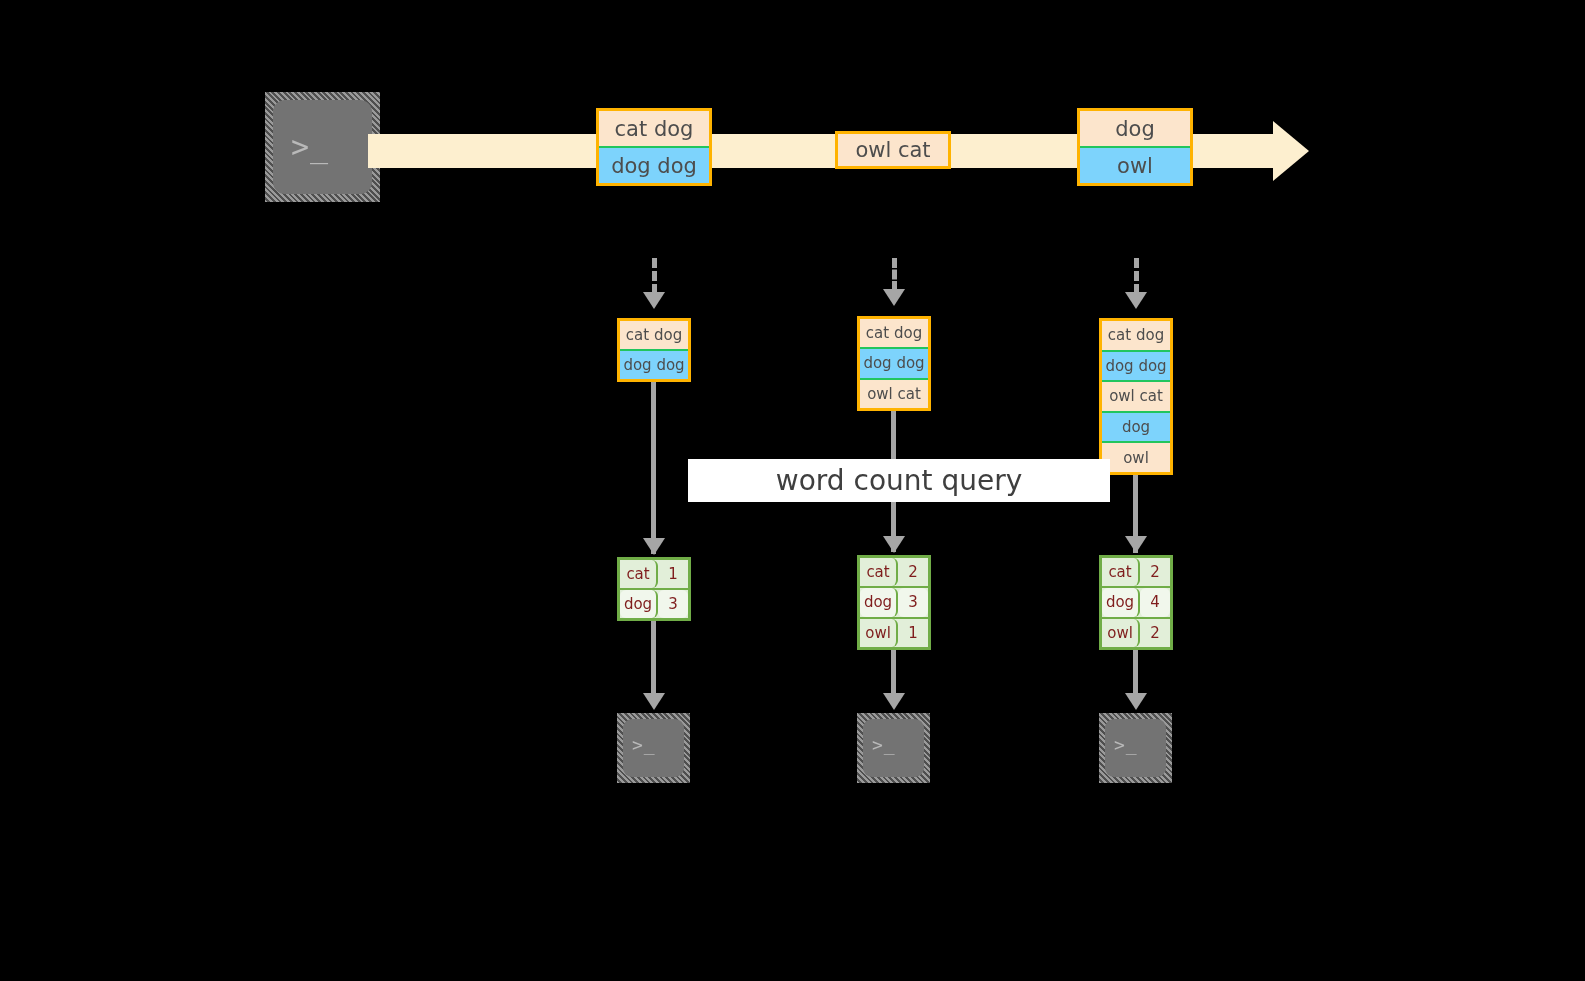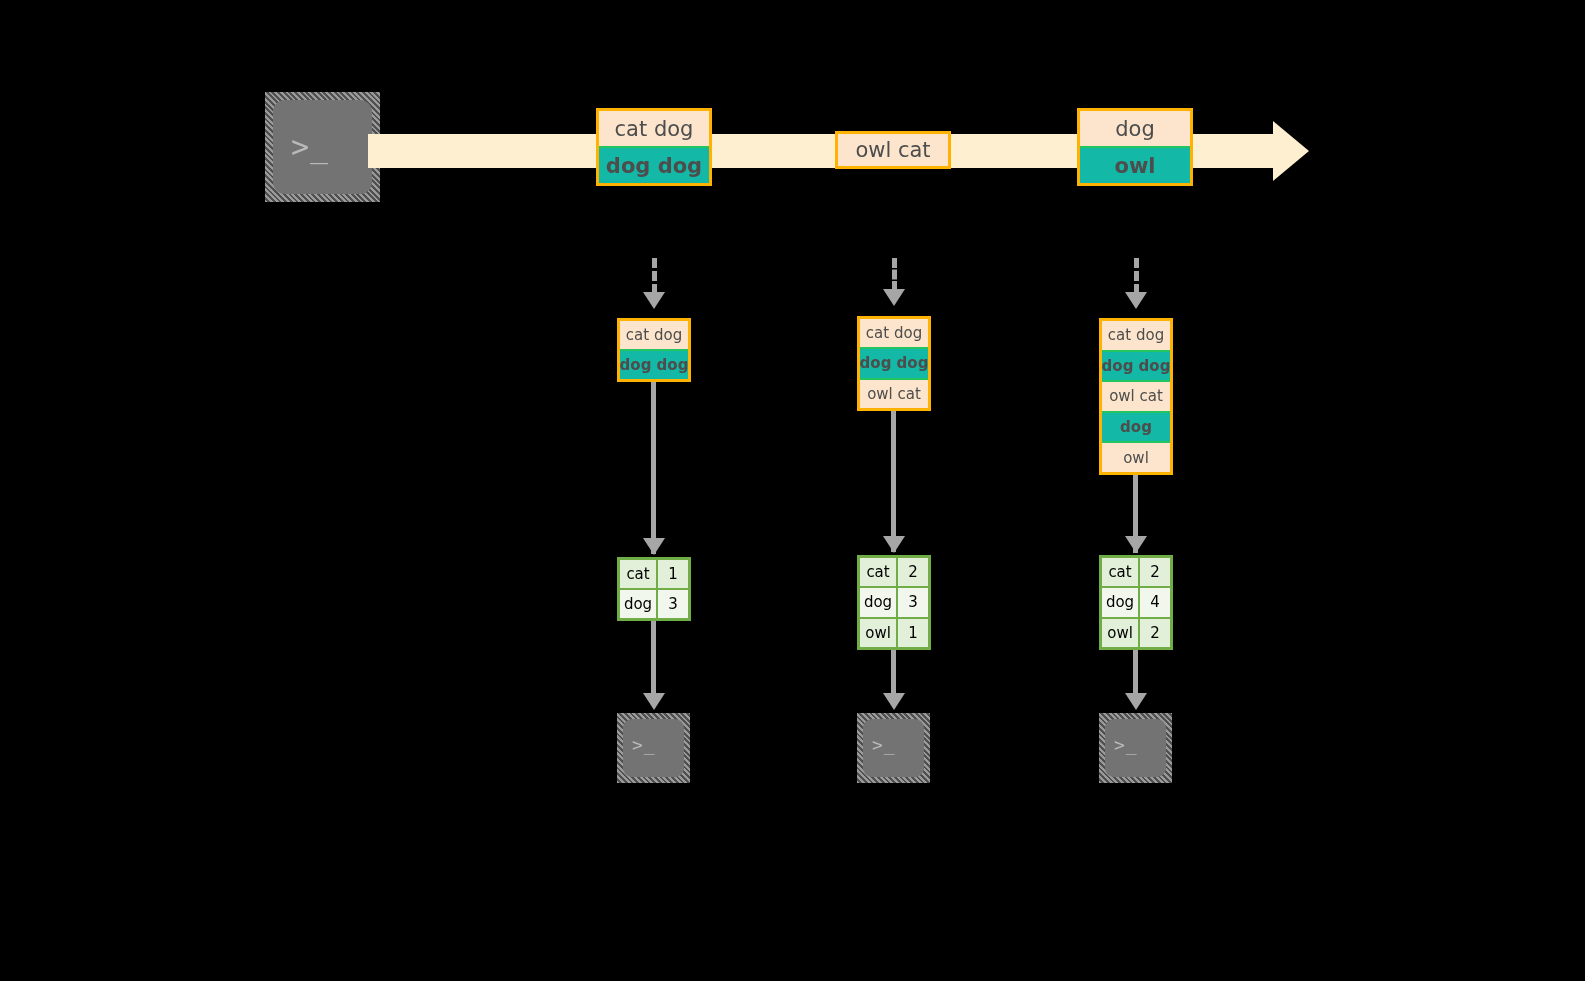--- a/index.html
+++ b/index.html
@@ -80,21 +80,21 @@
     flex: 1 1 auto;
     display: flex;
     align-items: center;
     justify-content: center;
     color: #4d4d4d;
     border-bottom: 2px solid #22c55e;
     background: #fce5cc;
     white-space: nowrap;
   }
   .rec-row:last-child { border-bottom: none; }
-  .rec-row.alt { background: #14b8a6; font-weight: bold; }
+  .rec-row.alt { background: #7dd3fc; }
 
   
   .res-box {
     position: absolute;
     box-sizing: border-box;
     border: 3px solid #70ad47;
     display: flex;
     flex-direction: column;
     background: #e2efd9;
   }
@@ -103,23 +103,24 @@
     flex: 1 1 auto;
     display: flex;
     border-bottom: 2px solid #70ad47;
   }
   .res-row:last-child { border-bottom: none; }
   .res-key, .res-val {
     box-sizing: border-box;
     display: flex;
     align-items: center;
     justify-content: center;
-    color: #000000;
+    color: #7f1d1d;
     background: #e2efd9;
     white-space: nowrap;
+    border-radius: 6px;
   }
   .res-key {
     flex: 0 0 56%;
     border-right: 2px solid #70ad47;
   }
   .res-val { flex: 1 1 auto; }
   .res-row.alt .res-key, .res-row.alt .res-val { background: #f1f7ec; }
 
   
   .vline {
@@ -280,14 +281,17 @@
 
   <div class="vline" style="left:1133px; top:650px; height:55px;"></div>
   <div class="vhead" style="left:1125px; top:693px;"></div>
 
   <div class="terminal small" style="left:1099px; top:713px; width:73px; height:70px;">
     <div class="terminal-inner">
       <span class="prompt" style="left:9px; top:17px; font-size:18px;">&gt;_</span>
     </div>
   </div>
 
+  <div class="query-banner" style="left:688px; top:459px; width:422px; height:43px; font-size:28px;">
+    <span>word count query</span>
+  </div>
 
 </div>
 
 </body></html>

